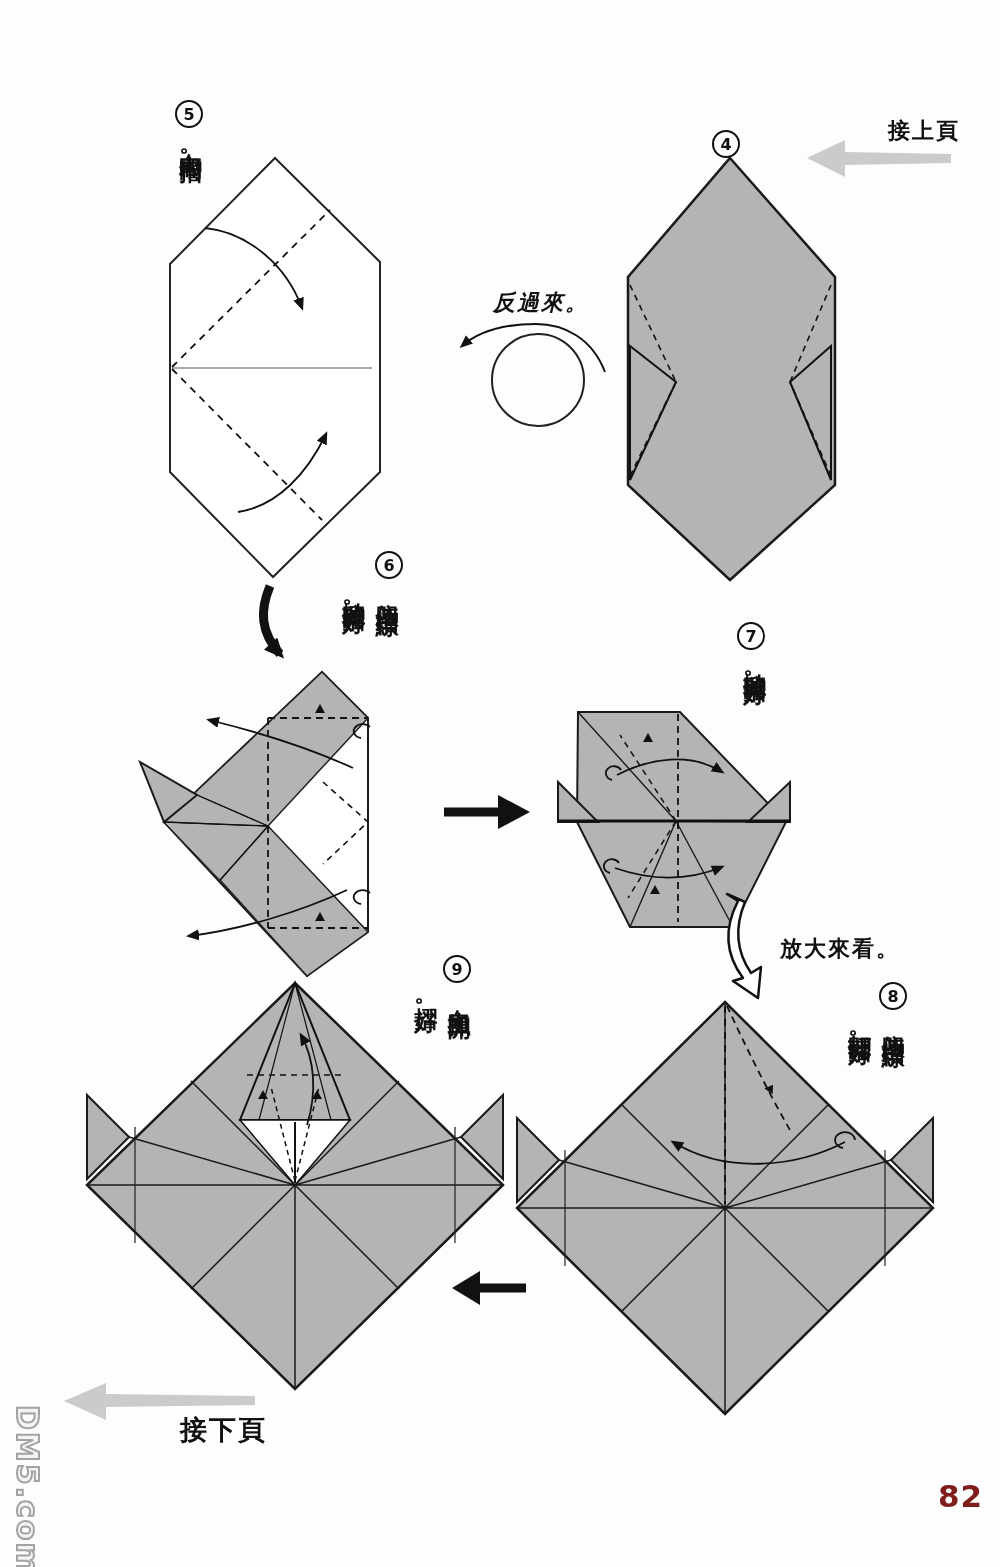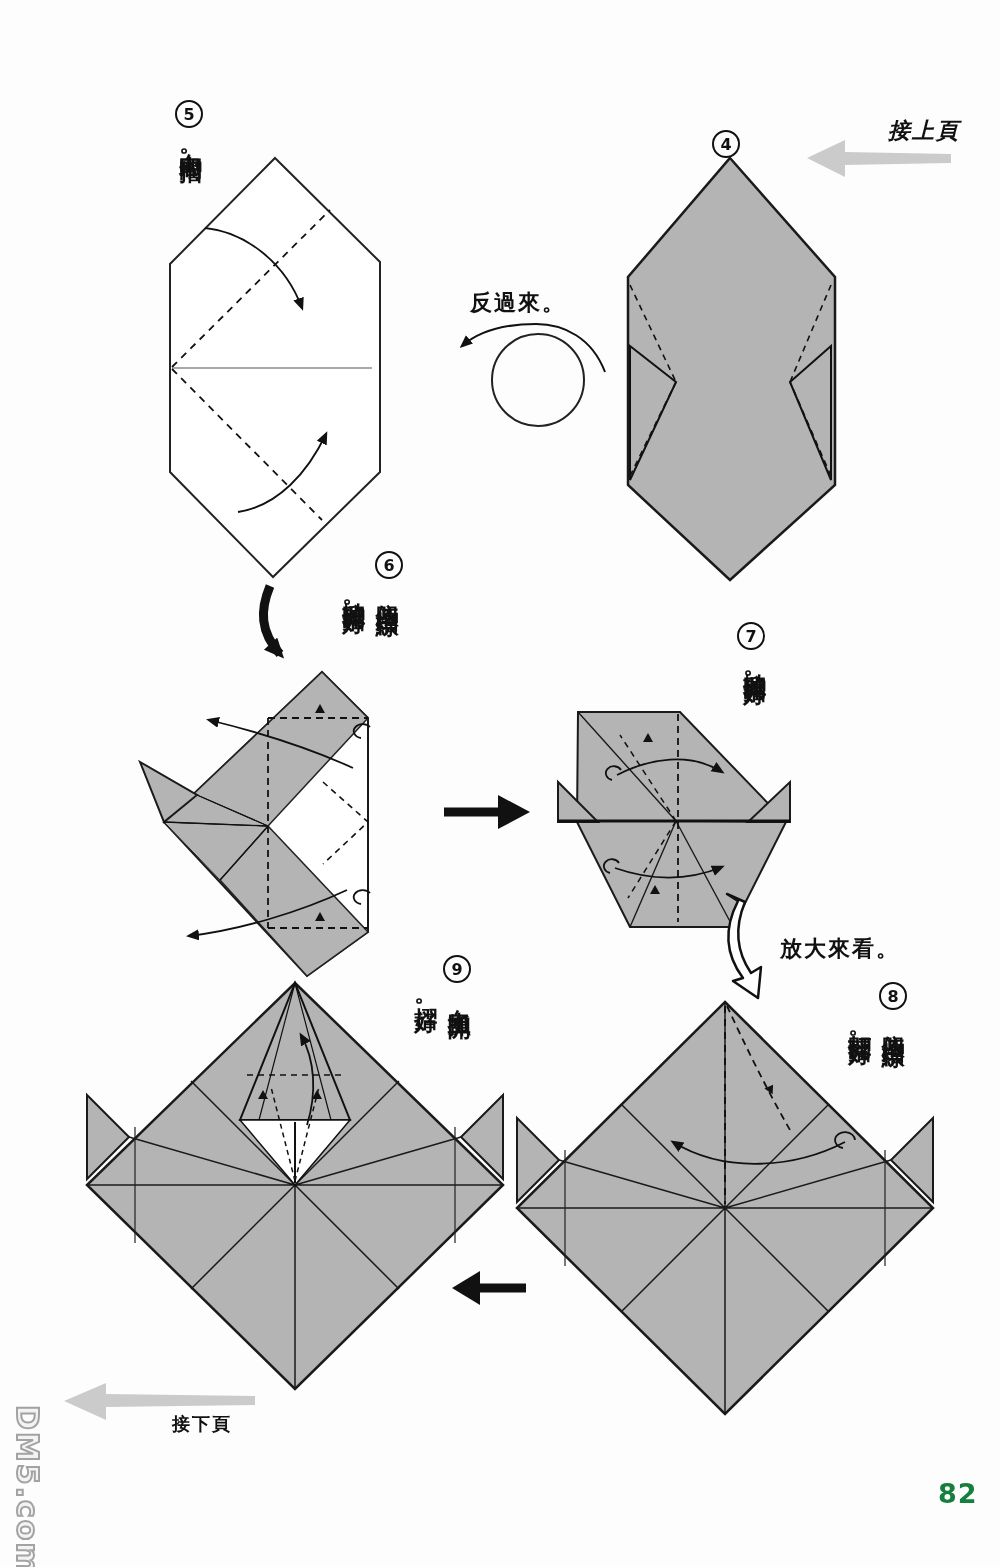--- a/index.html
+++ b/index.html
@@ -14,49 +14,49 @@
     position:absolute; width:28px; height:28px; border:2.5px solid #111;
     border-radius:50%; display:flex; align-items:center; justify-content:center;
     font-size:16px; font-weight:bold; color:#111; background:transparent;
   }
   .vtext {
     position:absolute; writing-mode:vertical-rl; text-orientation:upright;
     font-size:23px; font-weight:600; color:#111; letter-spacing:3px; line-height:1.45;
   }
   .vcol { display:block; }
   .htext { position:absolute; font-size:22px; font-weight:600; color:#111; letter-spacing:2px; }
-  .page-num { position:absolute; font-size:27px; font-weight:bold; color:#15803d; letter-spacing:1px; }
+  .page-num { position:absolute; font-size:31px; font-weight:bold; color:#7f1d1d; letter-spacing:1px; }
   .watermark {
     position:absolute; writing-mode:vertical-rl; font-size:30px; font-weight:bold;
     color:#f2f2f2; -webkit-text-stroke:2px #9a9a9a; letter-spacing:2px; opacity:.9;
   }
   svg { display:block; }
 </style>
 </head>
 <body>
 
 <div id="page">
 
-  <div class="htext" style="left:888px; top:116px;font-style:italic;">接上頁</div>
+  <div class="htext" style="left:888px; top:116px;">接上頁</div>
   <svg class="abs" style="left:805px; top:136px;" width="150" height="44">
     <polygon points="2,22 40,4 40,16 146,18 146,27 40,29 40,41" fill="#cbcbcb"></polygon>
   </svg>
 
   <div class="circle-num" style="left:712px; top:130px;">4</div>
   <svg class="abs" style="left:610px; top:150px;" width="240" height="440">
     <polygon points="120,8 225,127 225,335 120,430 18,335 18,127" fill="#b4b4b4" stroke="#1a1a1a" stroke-width="2.5"></polygon>
     <polygon points="20,196 66,232 20,330" fill="#b4b4b4" stroke="#111" stroke-width="2"></polygon>
     <polygon points="221,196 180,232 221,330" fill="#b4b4b4" stroke="#111" stroke-width="2"></polygon>
     <path d="M20,135 L66,232" stroke="#111" stroke-width="1.6" stroke-dasharray="6 5" fill="none"></path>
     <path d="M20,326 L66,232" stroke="#111" stroke-width="1.6" stroke-dasharray="6 5" fill="none"></path>
     <path d="M221,135 L180,232" stroke="#111" stroke-width="1.6" stroke-dasharray="6 5" fill="none"></path>
     <path d="M221,326 L180,232" stroke="#111" stroke-width="1.6" stroke-dasharray="6 5" fill="none"></path>
   </svg>
 
-  <div class="htext" style="left:470px; top:288px;">反過來。</div>
+  <div class="htext" style="left:493px; top:288px;font-style:italic;">反過來。</div>
   <svg class="abs" style="left:440px; top:300px;" width="175" height="140">
     <defs>
       <marker id="mto" markerWidth="15" markerHeight="13" refX="10" refY="5.5" orient="auto" markerUnits="userSpaceOnUse">
         <path d="M0,0 L13,5.5 L0,11 Z" fill="#111"></path>
       </marker>
     </defs>
     <circle cx="98" cy="80" r="46" fill="none" stroke="#222" stroke-width="2"></circle>
     <path d="M165,72 C152,38 124,24 96,24 C60,24 38,32 22,46" fill="none" stroke="#111" stroke-width="2" marker-end="url(#mto)"></path>
   </svg>
 
@@ -208,19 +208,19 @@
     <path d="M237,124 L242,115 L247,124 Z" fill="#111"></path>
     <polygon points="165,145 275,145 220,210" fill="#ffffff" stroke="#111" stroke-width="1.5"></polygon>
     <path d="M220,147 L220,208" stroke="#111" stroke-width="2" fill="none"></path>
     <path d="M220,206 L196,112 M220,206 L244,112" stroke="#111" stroke-width="1.5" stroke-dasharray="5 4" fill="none"></path>
     <path d="M232,150 C242,118 240,85 226,60" fill="none" stroke="#111" stroke-width="1.8" marker-end="url(#m9)"></path>
   </svg>
 
   <svg class="abs" style="left:60px; top:1380px;" width="200" height="42">
     <polygon points="4,21 46,3 46,14 195,16 195,25 46,27 46,40" fill="#cbcbcb"></polygon>
   </svg>
-  <div class="htext" style="left:172px; top:1412px; font-size:18px;">接下頁</div>
+  <div class="htext" style="left:180px; top:1412px; font-size:27px;">接下頁</div>
 
   <div class="page-num" style="left:938px; top:1478px;">82</div>
 
   <div class="watermark" style="left:10px; top:1405px;">DM5.com</div>
 
 </div>
 
 </body></html>

